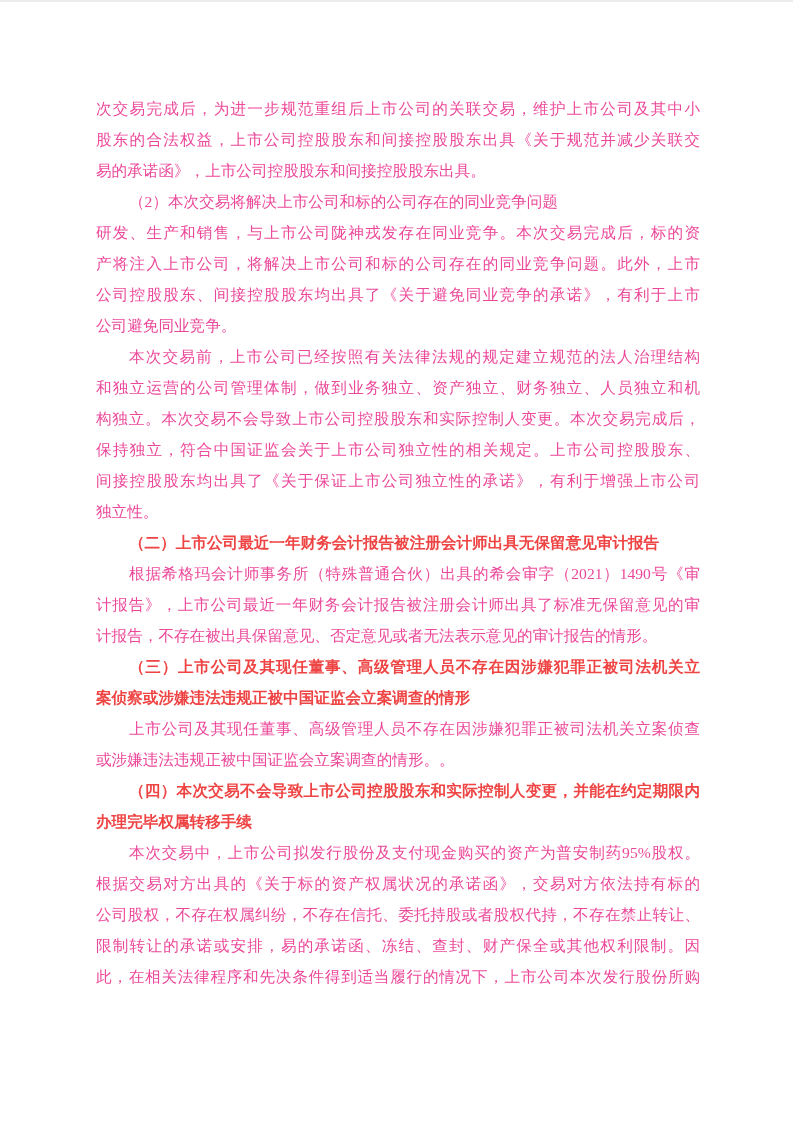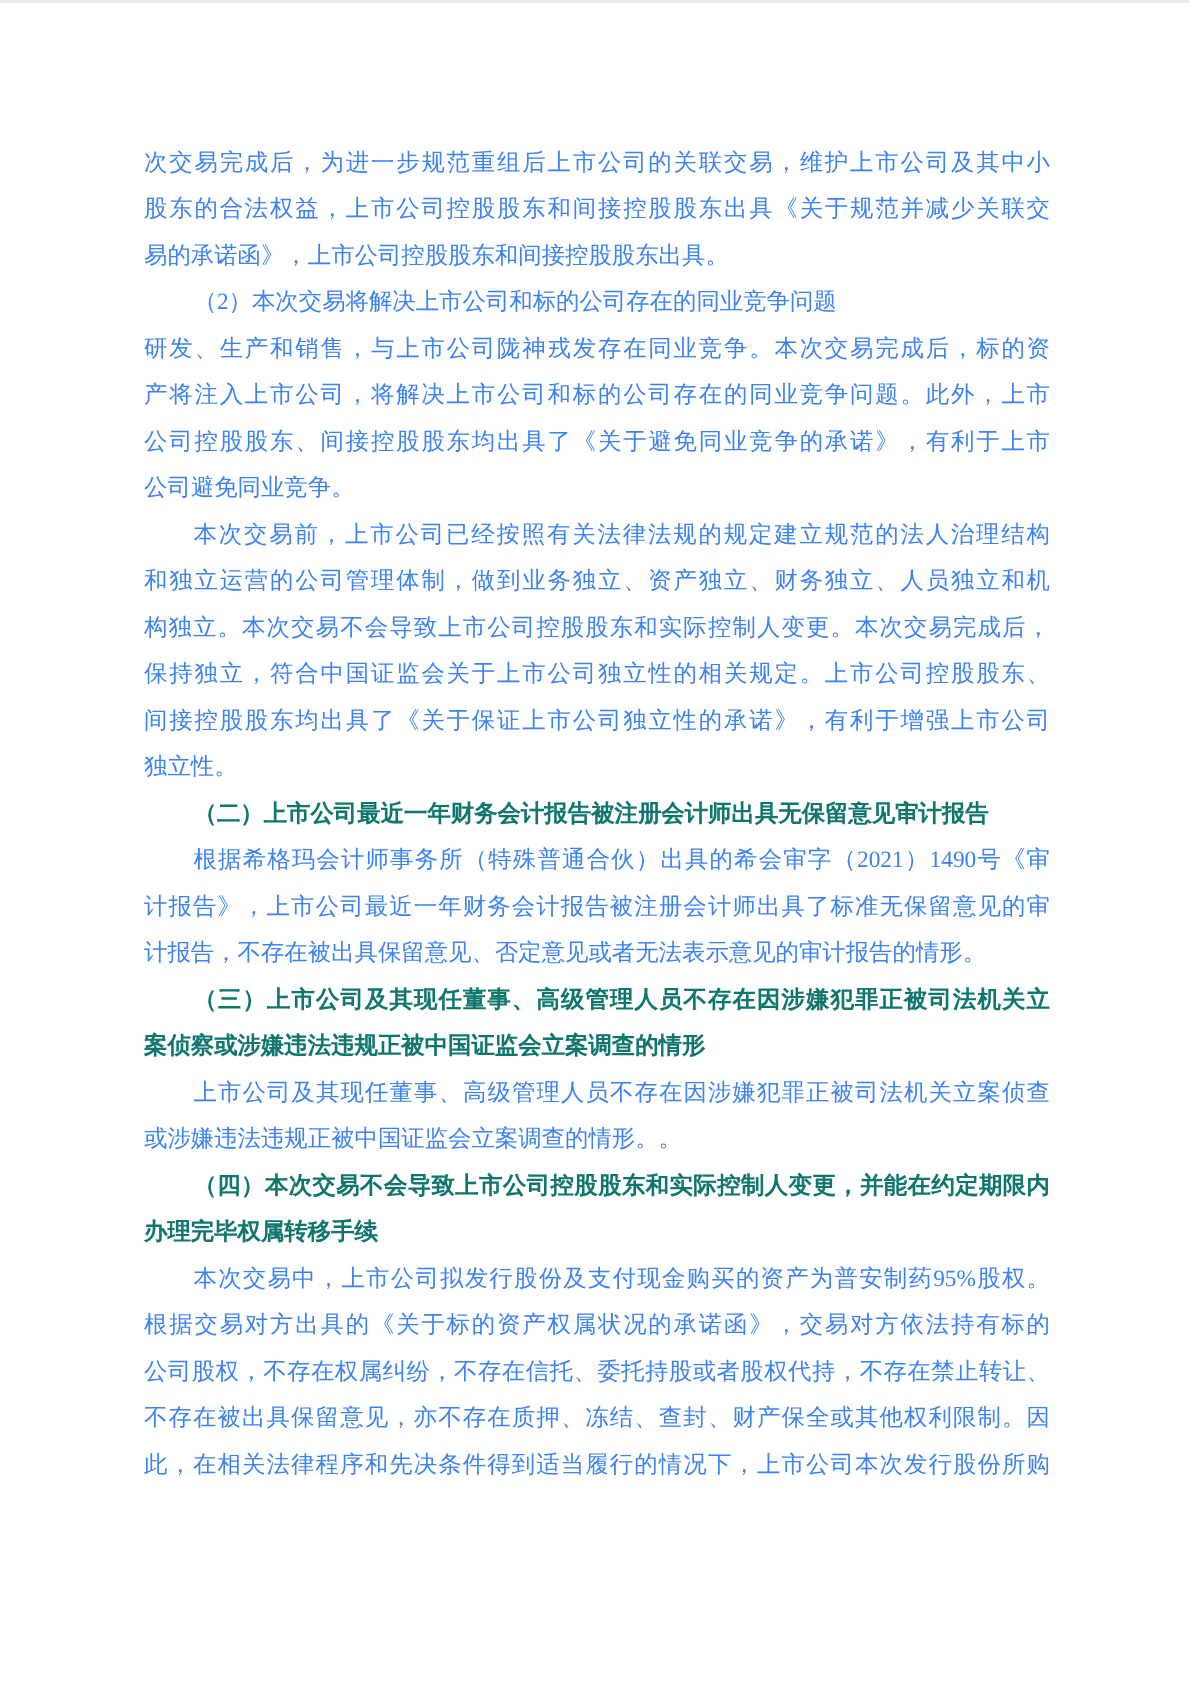--- a/index.html
+++ b/index.html
@@ -28,36 +28,36 @@
     left: 96px;
     top: 93px;
     width: 604px;
   }
   .para { margin: 0; padding: 0; }
   .line {
     height: 31px;
     line-height: 31px;
     font-family: "Liberation Serif", "DejaVu Serif", serif;
     font-size: 15.6px;
-    color: #3b82f6;
+    color: #ec4899;
     text-align: justify;
     text-align-last: justify;
     text-justify: inter-ideograph;
     overflow: hidden;
     white-space: normal;
   }
   .line.lastline {
     text-align-last: left;
   }
   .line.indent {
     text-indent: 33px;
   }
   .line.heading {
     font-weight: 700;
-    color: #0f766e;
+    color: #ef4444;
   }
   .line.subheading {
     font-weight: 400;
   }
 </style>
 </head>
 <body>
 
 <div class="page">
   <div class="page-top-edge"></div>
@@ -101,17 +101,17 @@
         <div class="line body lastline">或涉嫌违法违规正被中国证监会立案调查的情形。。</div>
       </div>
       <div class="para">
         <div class="line heading indent">（四）本次交易不会导致上市公司控股股东和实际控制人变更，并能在约定期限内</div>
         <div class="line heading lastline">办理完毕权属转移手续</div>
       </div>
       <div class="para">
         <div class="line body indent">本次交易中，上市公司拟发行股份及支付现金购买的资产为普安制药95%股权。</div>
         <div class="line body">根据交易对方出具的《关于标的资产权属状况的承诺函》，交易对方依法持有标的</div>
         <div class="line body">公司股权，不存在权属纠纷，不存在信托、委托持股或者股权代持，不存在禁止转让、</div>
-        <div class="line body">不存在被出具保留意见，亦不存在质押、冻结、查封、财产保全或其他权利限制。因</div>
+        <div class="line body">限制转让的承诺或安排，易的承诺函、冻结、查封、财产保全或其他权利限制。因</div>
         <div class="line body">此，在相关法律程序和先决条件得到适当履行的情况下，上市公司本次发行股份所购</div>
       </div>
     </div>
 </div>
 
 </body></html>

